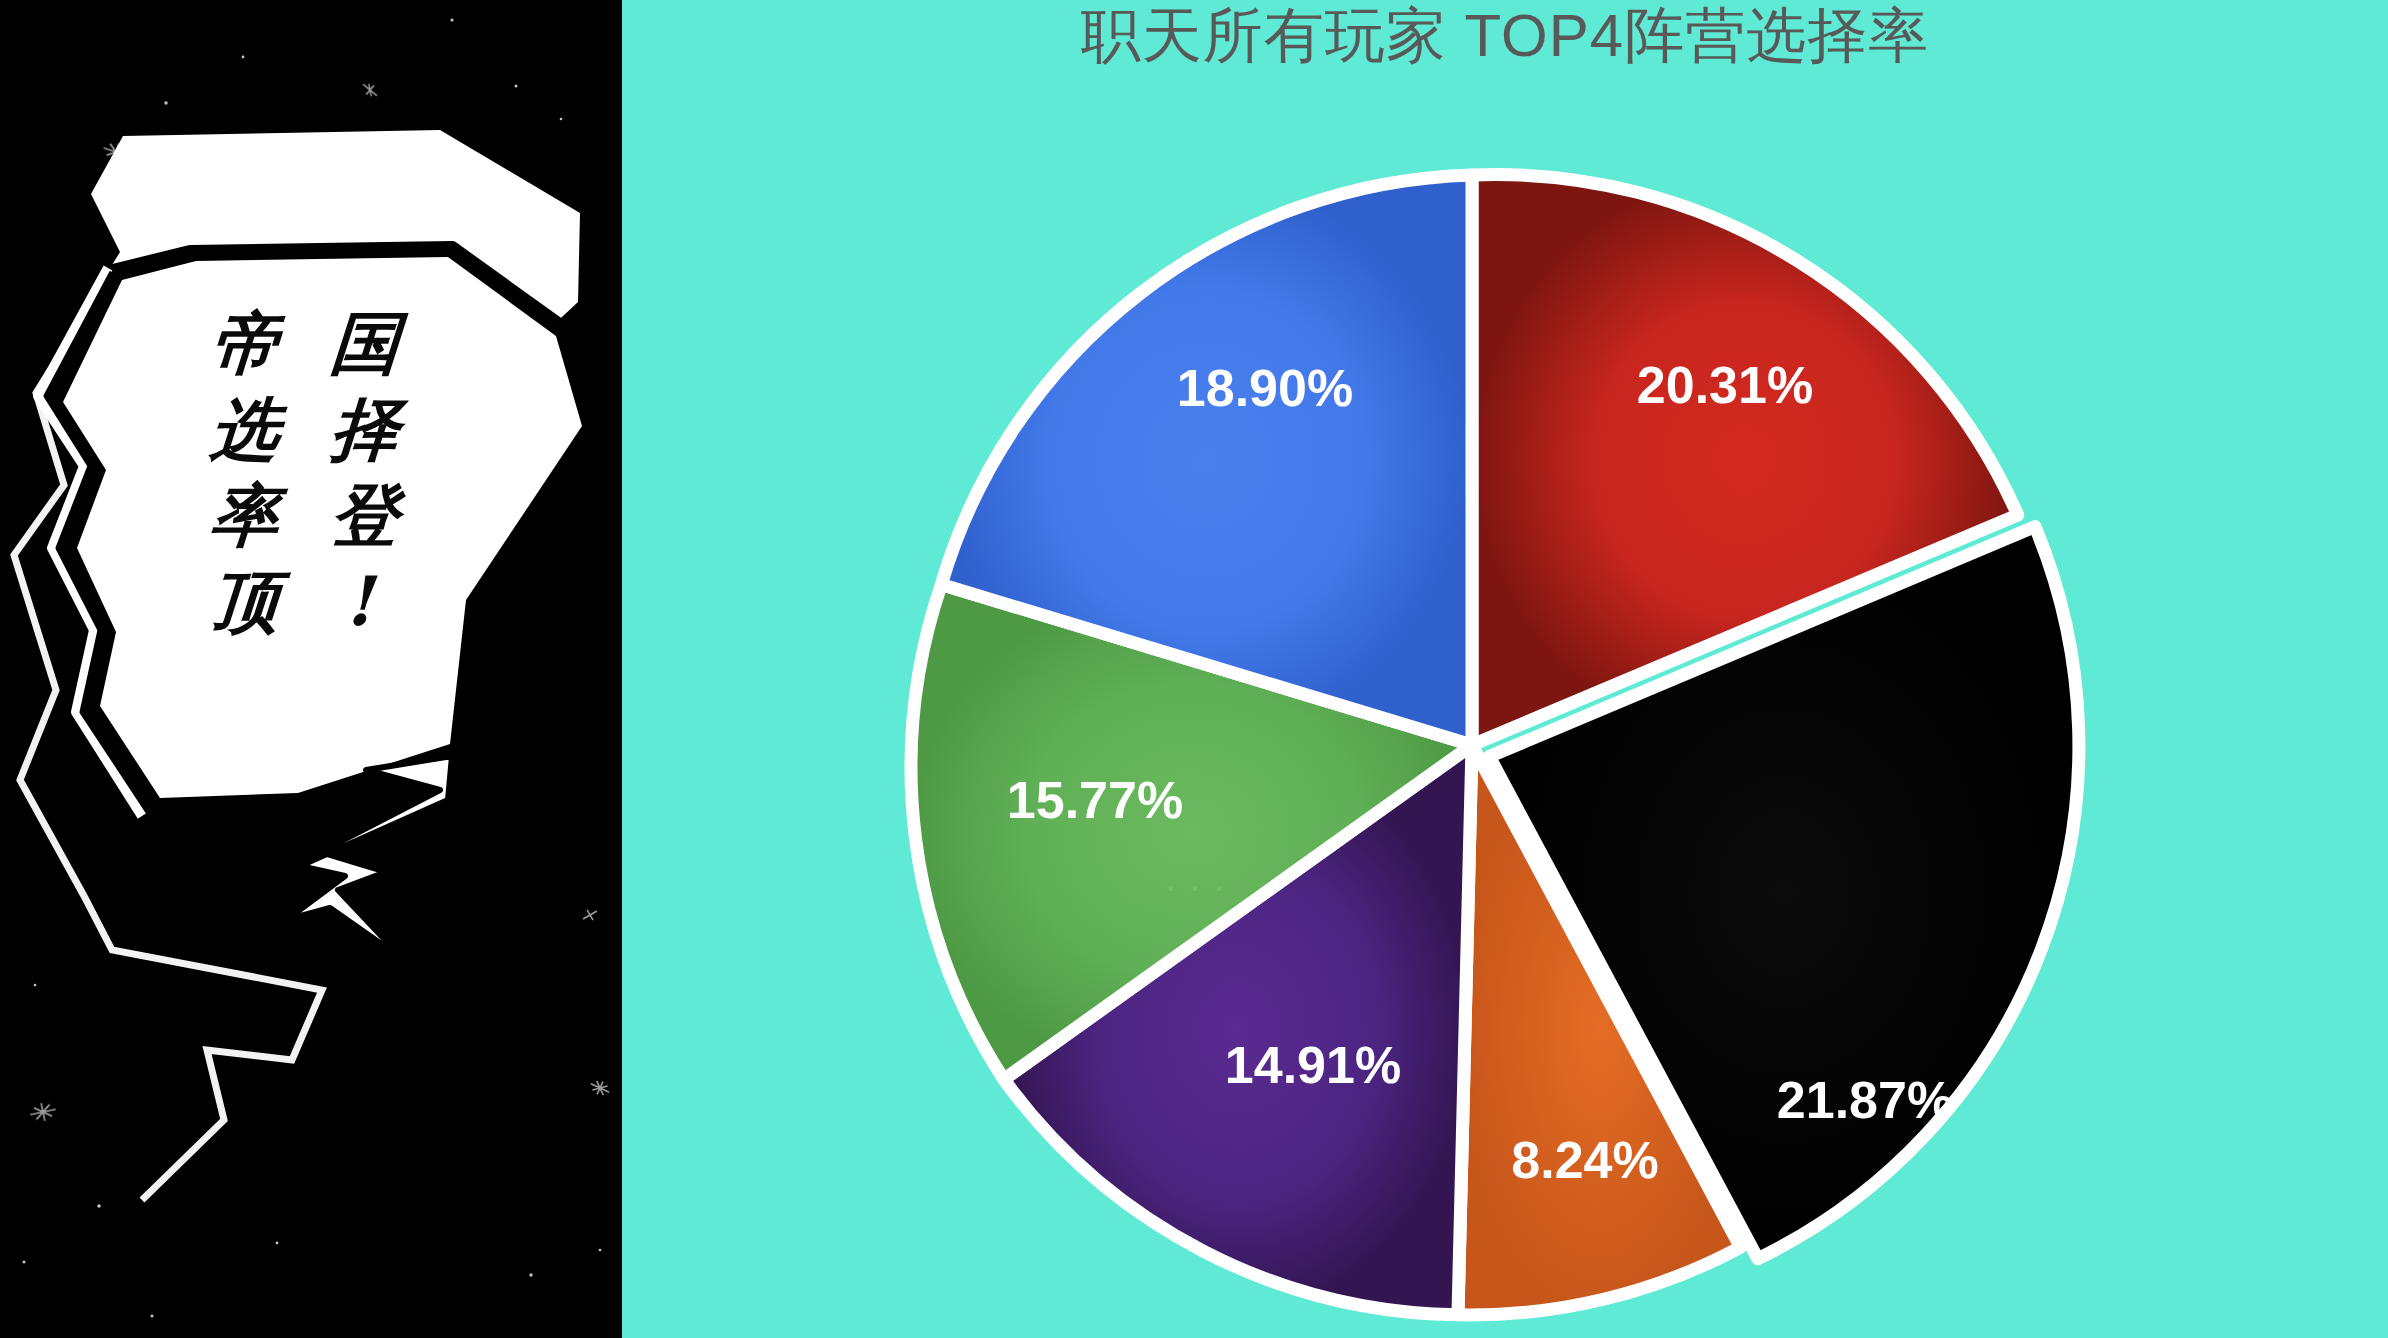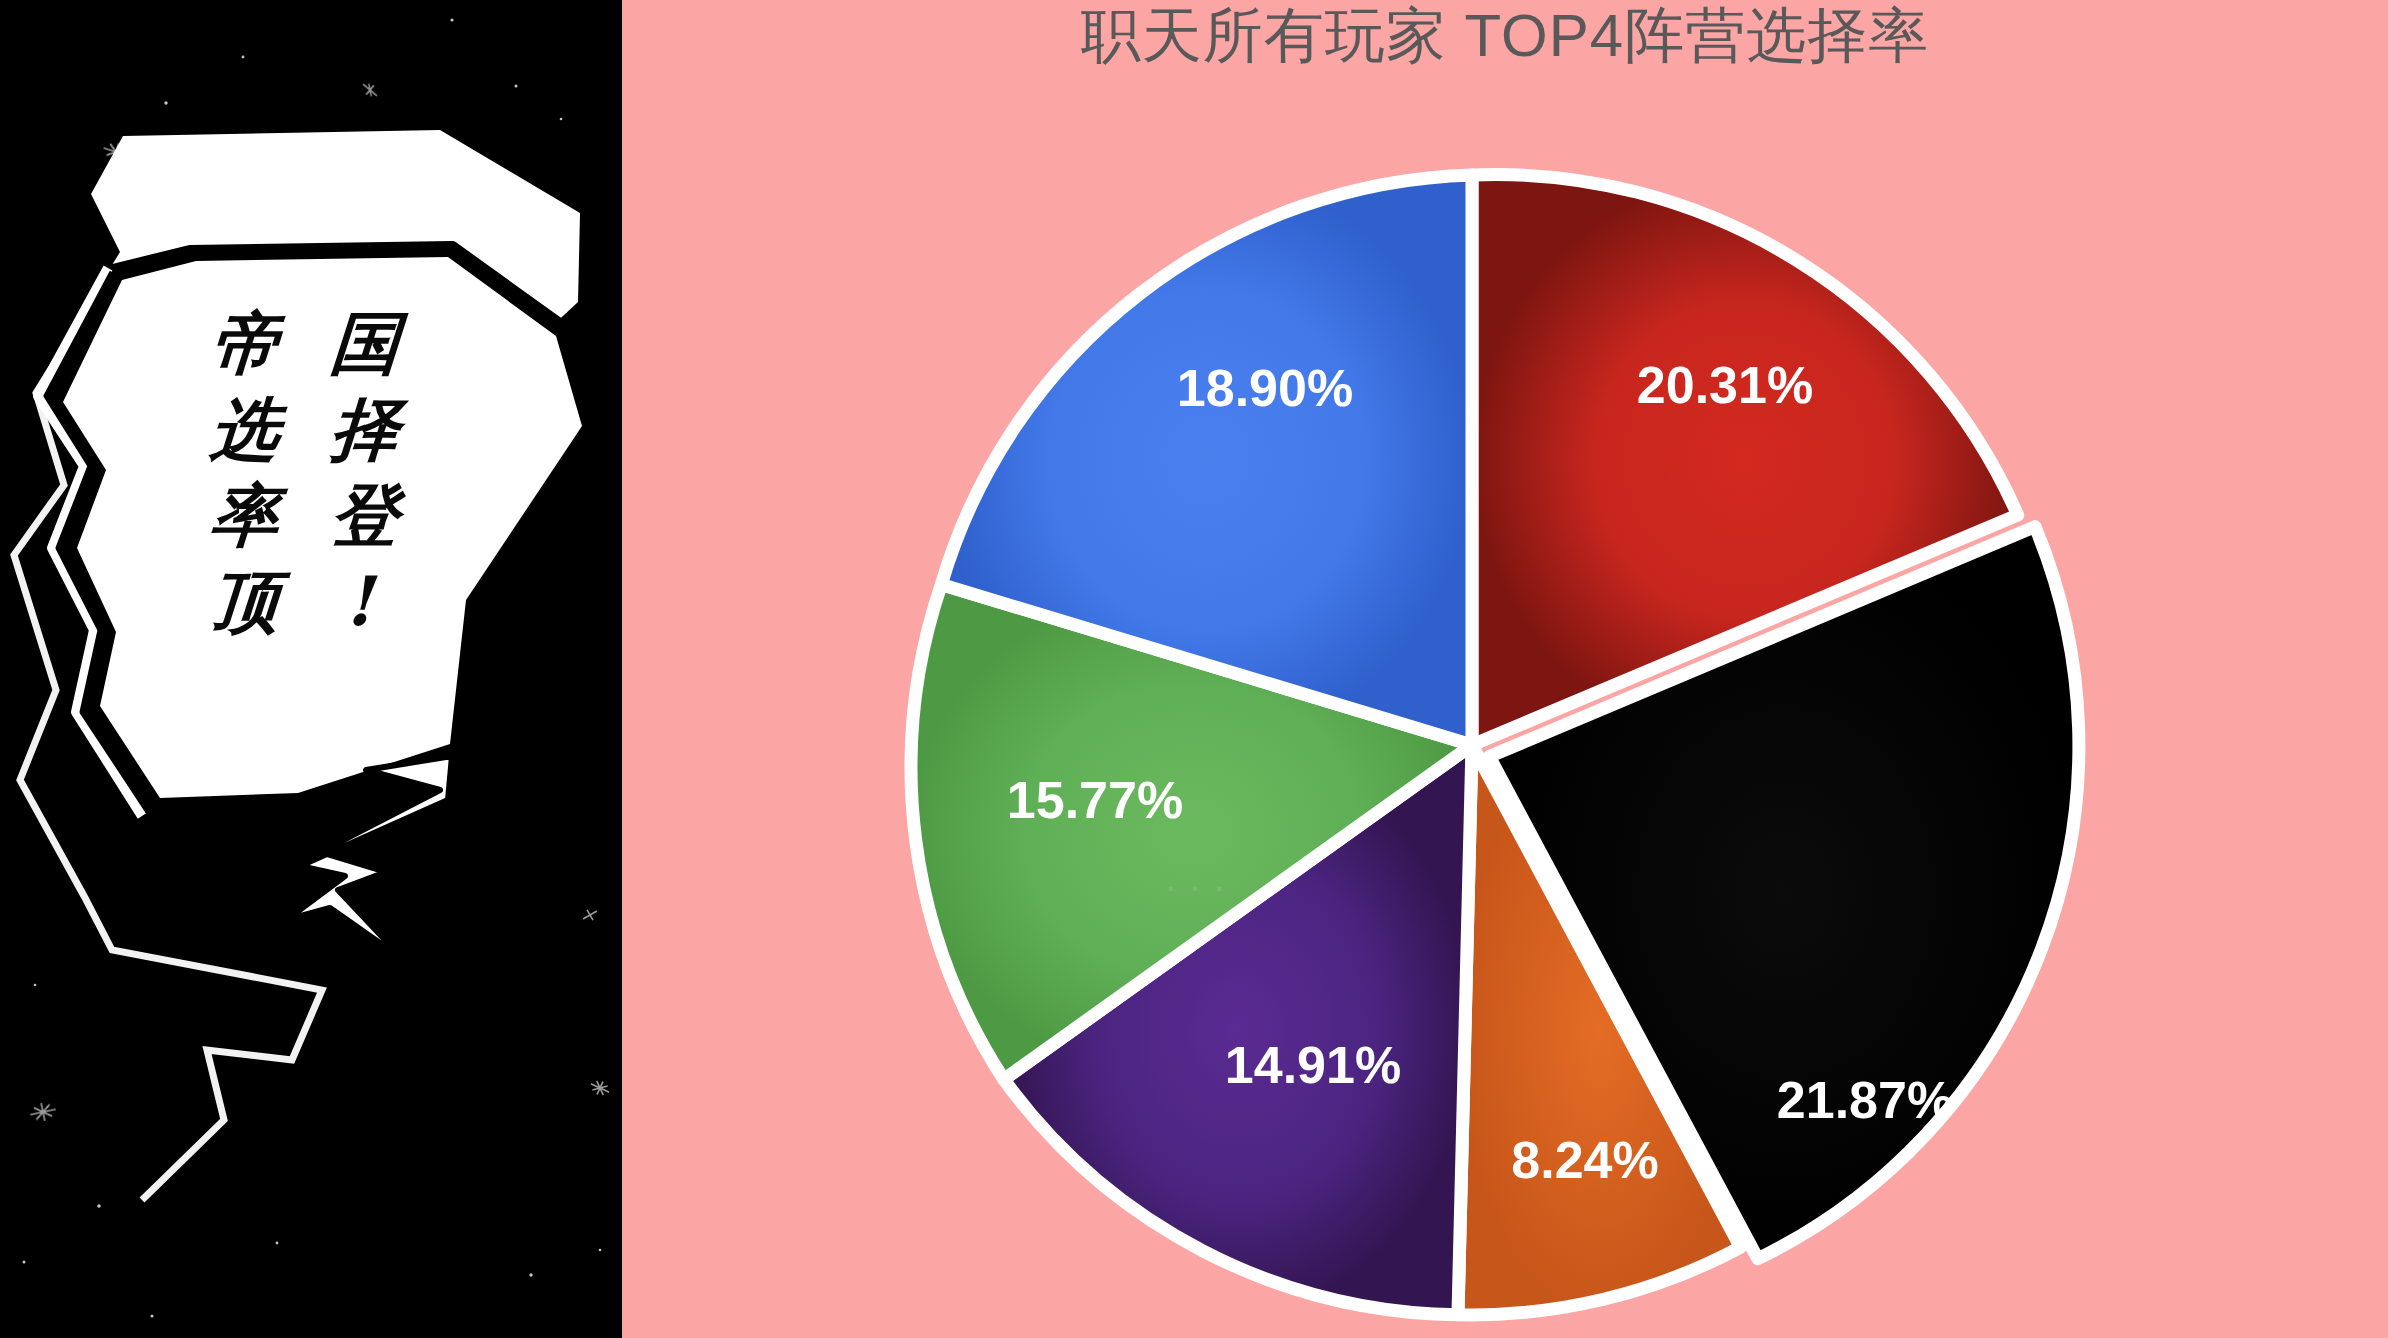--- a/index.html
+++ b/index.html
@@ -63,21 +63,21 @@
     transform: skewX(-4deg);
   }
 
   
   #right-panel {
     position: absolute;
     left: 622px;
     top: 0;
     width: 1766px;
     height: 1338px;
-    background: #fca5a5;
+    background: #5eead4;
     overflow: hidden;
   }
   #chart-title {
     position: absolute;
     left: 0;
     top: -4px;
     width: 1766px;
     text-align: center;
     font-family: "Liberation Sans", "DejaVu Sans", sans-serif;
     font-size: 60px;

